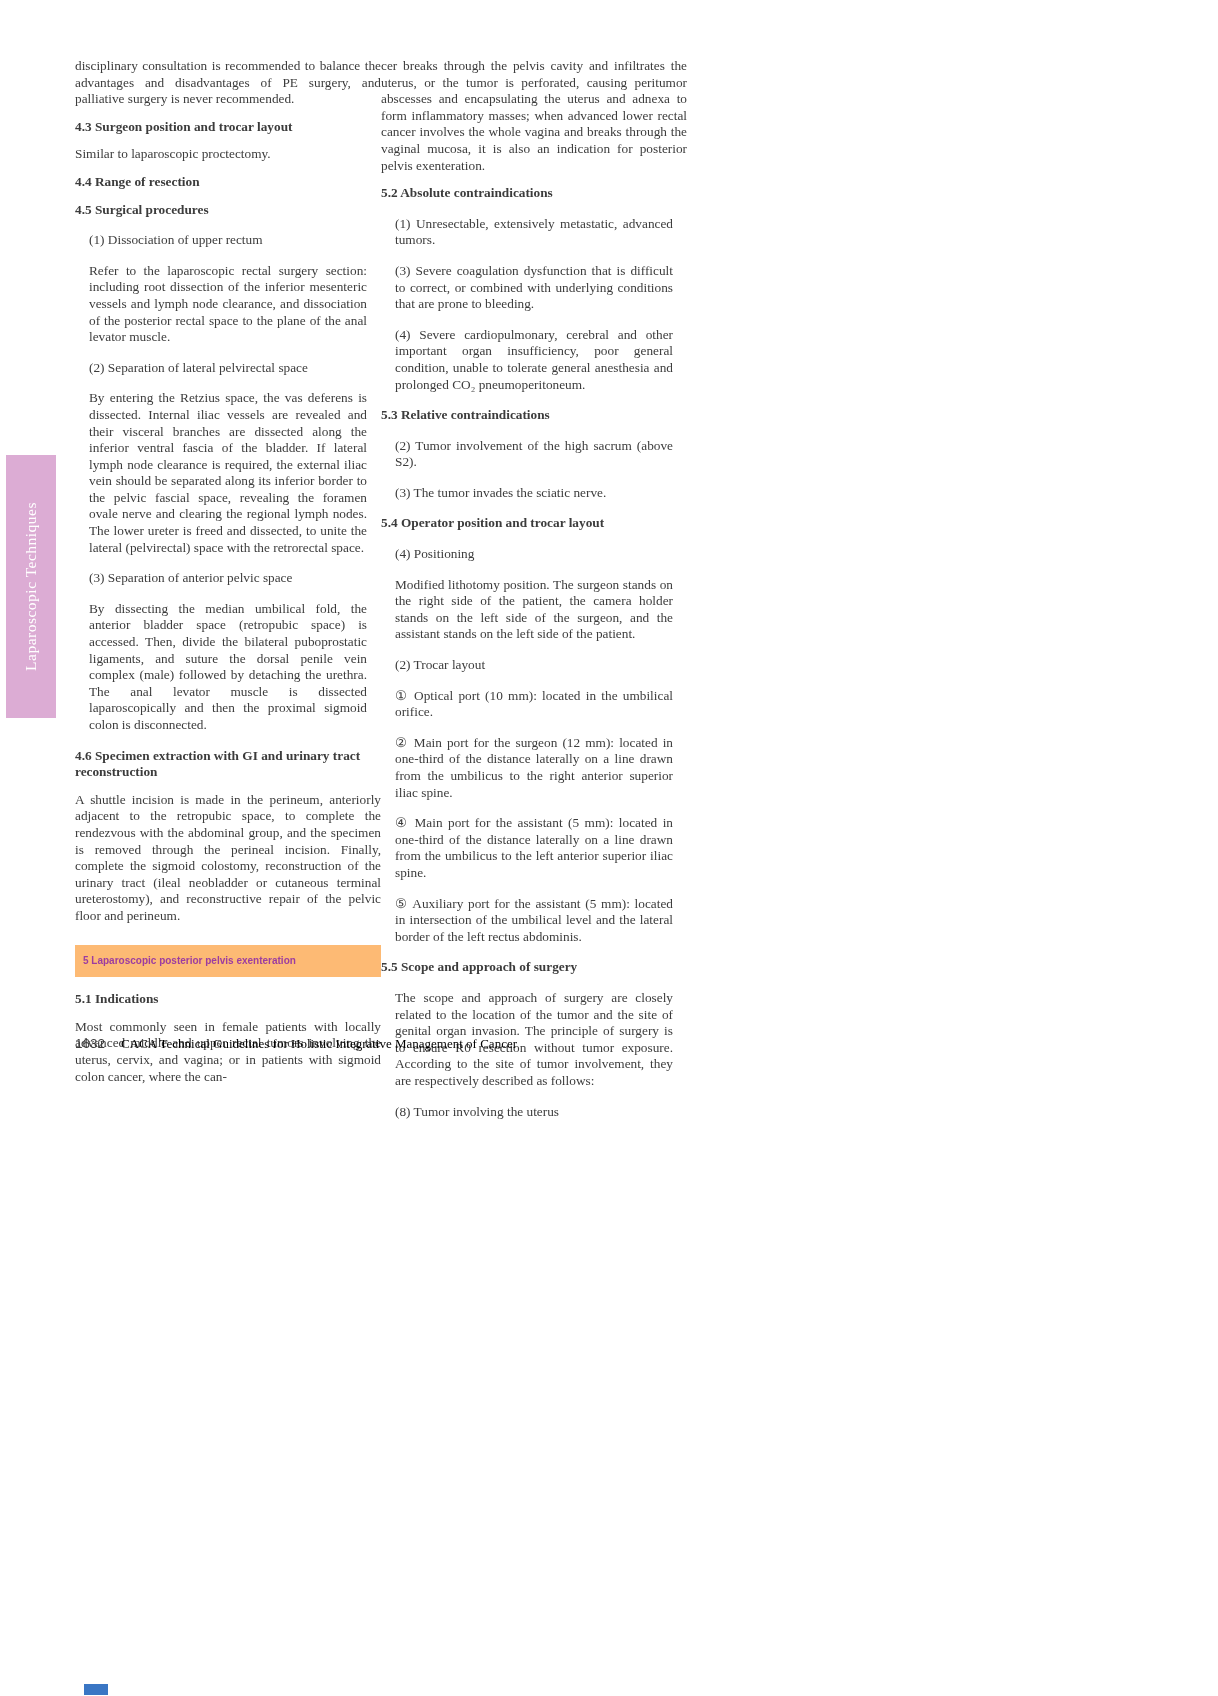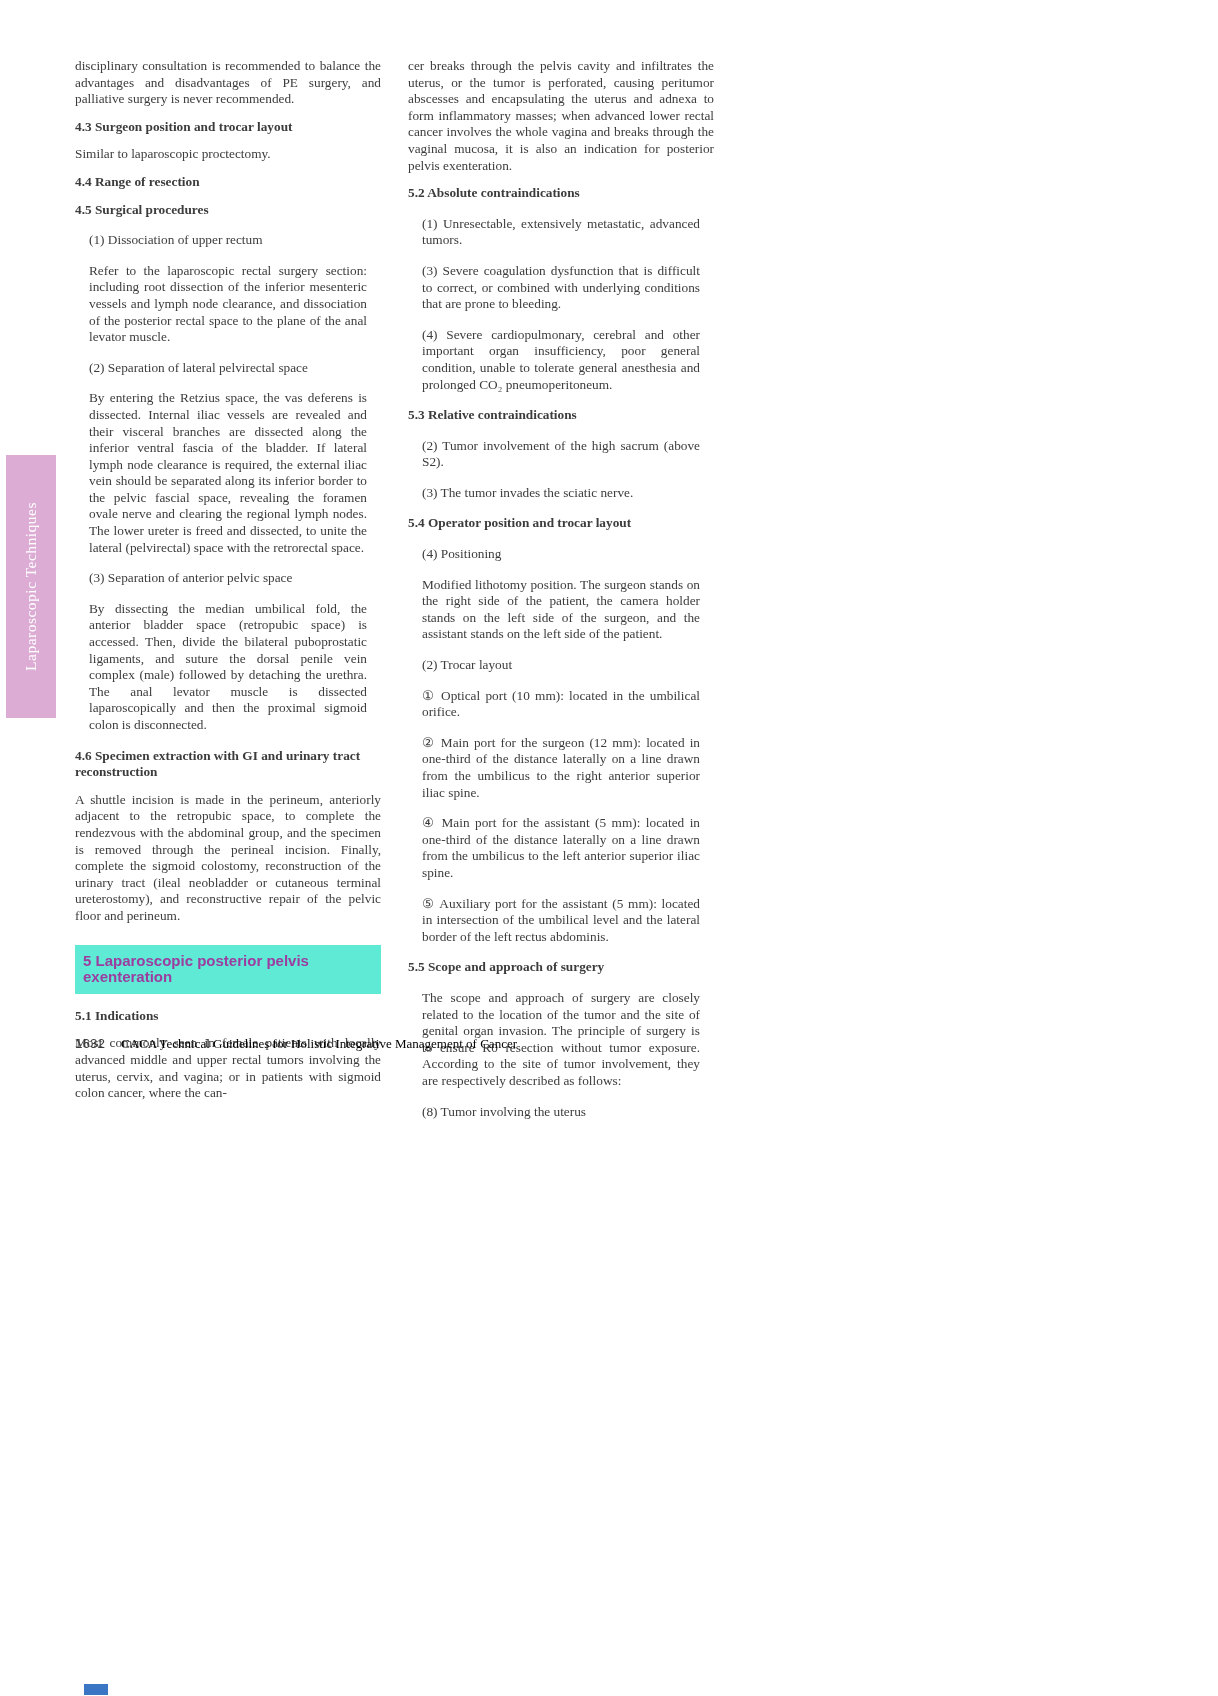--- a/index.html
+++ b/index.html
@@ -9,35 +9,34 @@
     background:#ffffff;
     overflow:hidden;
     font-family:"Liberation Serif", serif;
     color:#3c3c3c;
   }
   .content{
     position:absolute;
     left:75px;top:58px;
     width:640px;
     display:flex;
-    gap:27px;
   }
   .col{width:306px;font-size:13.3px;line-height:16.6px;}
   .body{margin:0 0 10px 0;text-align:justify;}
   .item{margin:14px;text-align:justify;}
   .subhead{
     font-size:13.3px;font-weight:bold;
     margin:11px 0 11px 0;
   }
   .section-banner{
-    background:#5eead4;
+    background:#fdba74;
     color:#9c3da0;
     font-family:"Liberation Sans", sans-serif;
     font-weight:bold;
-    font-size:15px;
+    font-size:10px;
     padding:8px 0 8px 8px;
     margin:20px 0 14px 0;
   }
   .footer{
     position:absolute;
     left:75px;top:1036px;
     display:flex;align-items:flex-start;gap:16px;
     white-space:nowrap;
   }
   .page-number{

